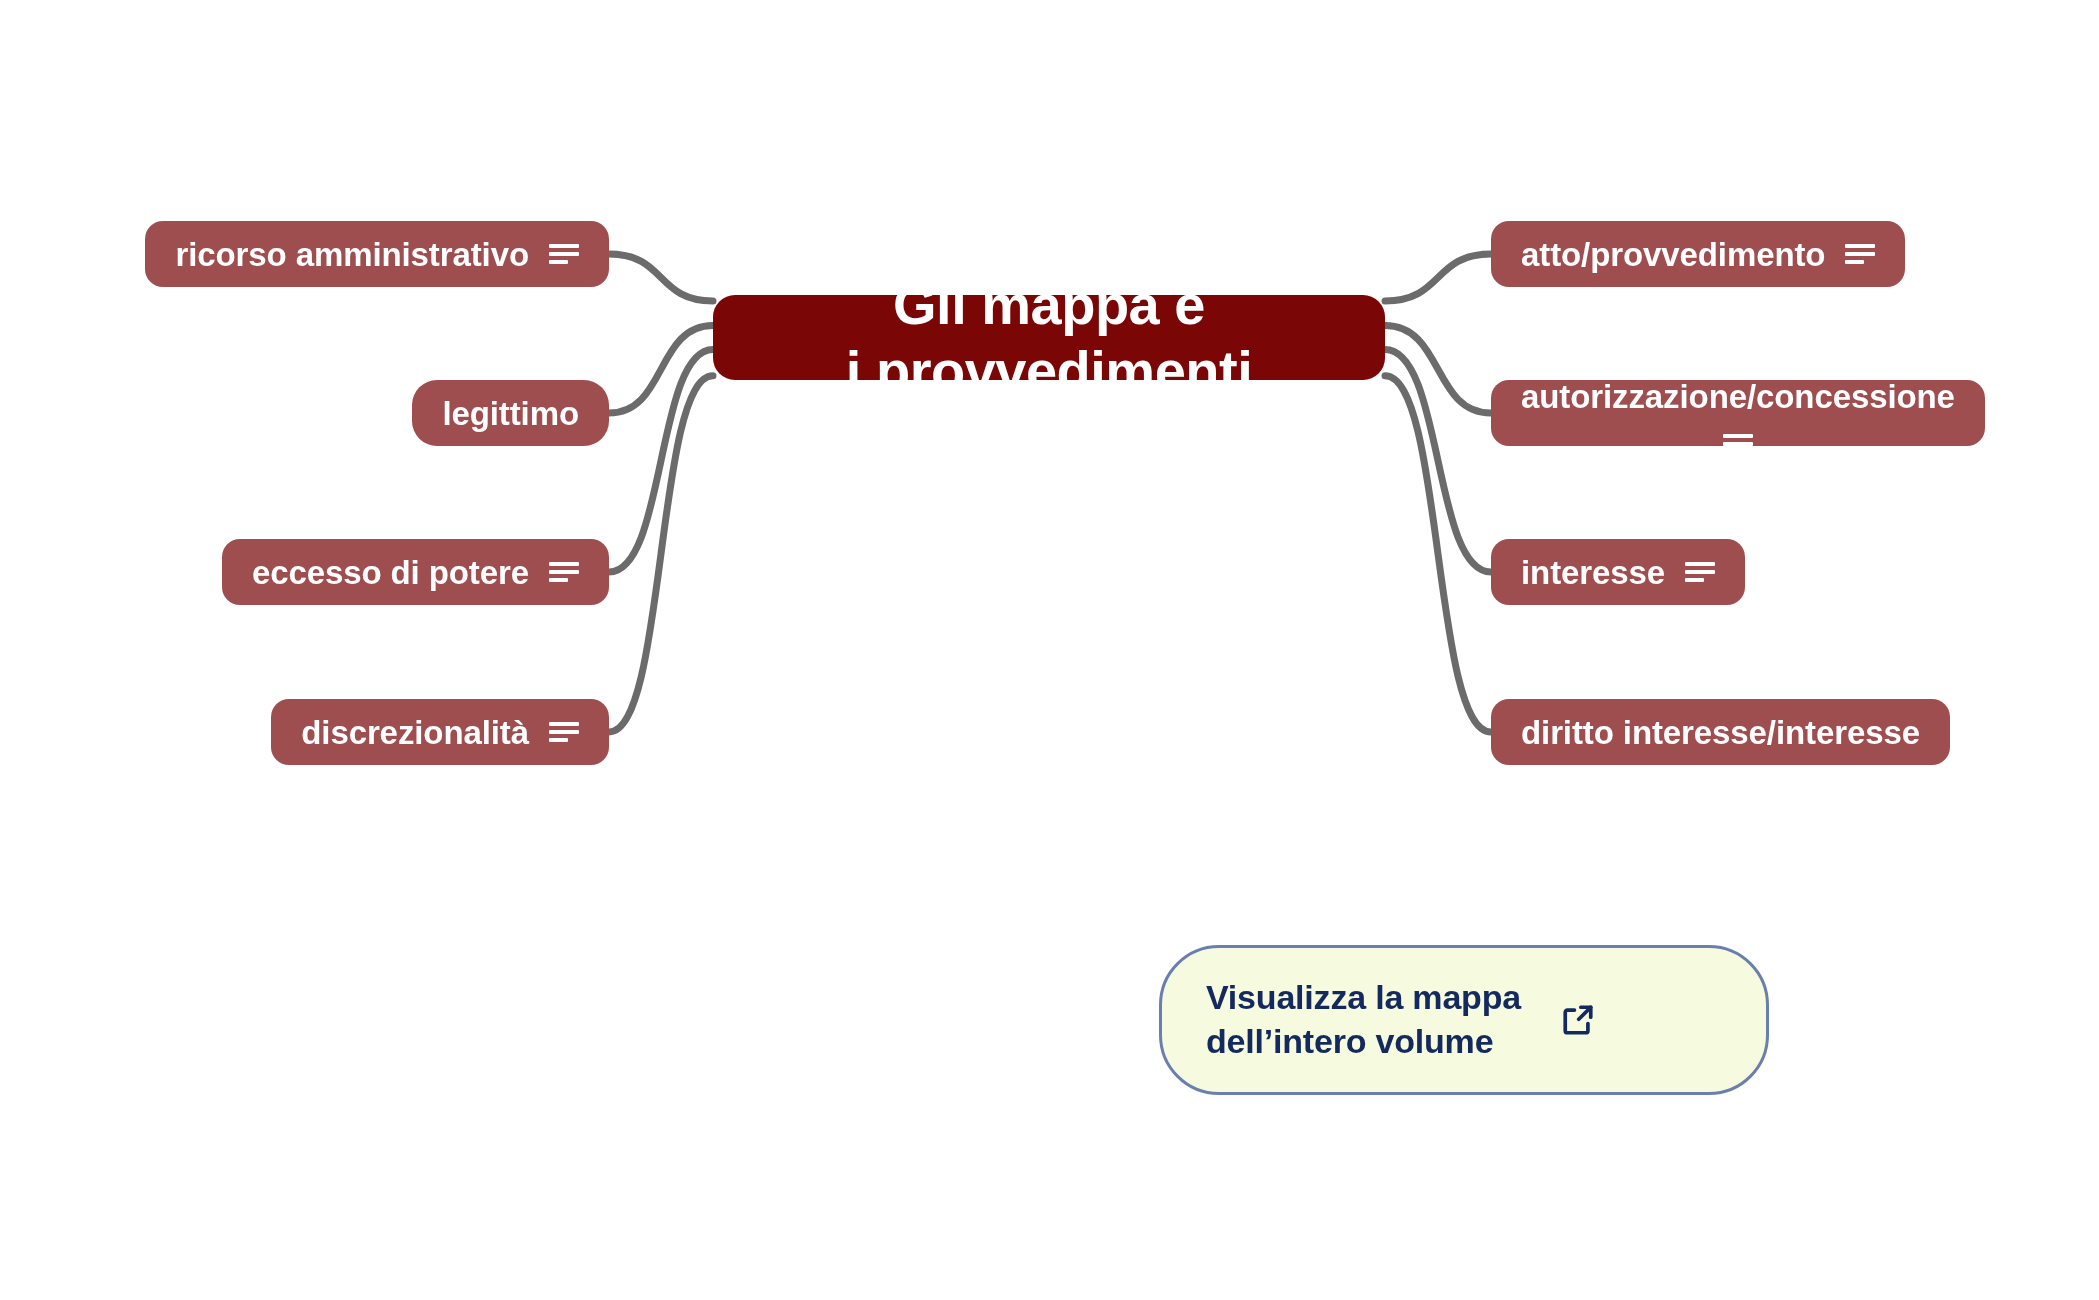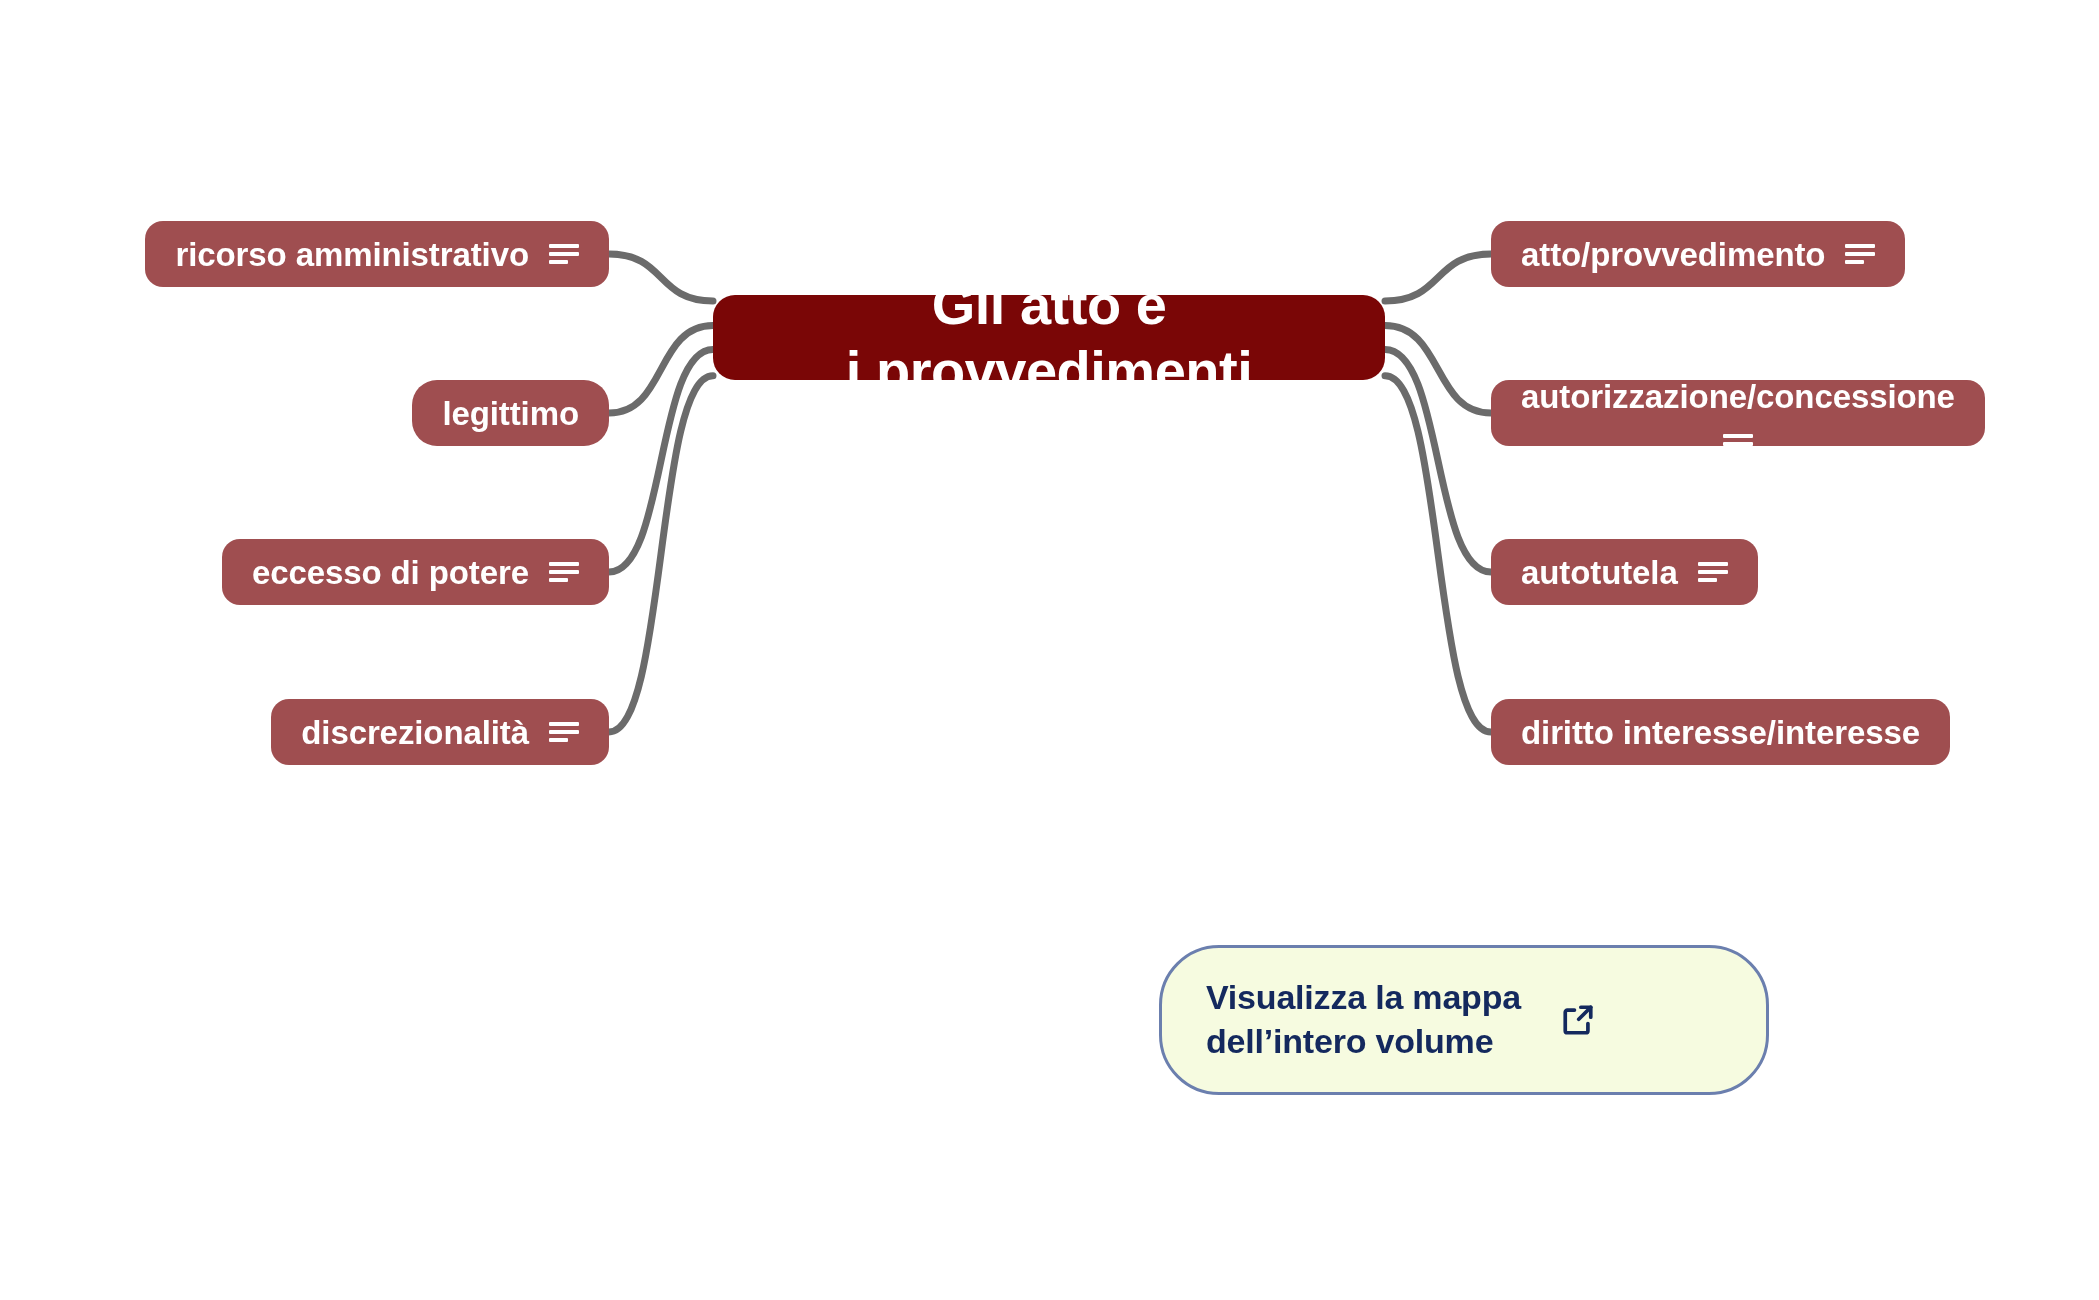--- a/index.html
+++ b/index.html
@@ -179,21 +179,21 @@
     <span class="label">discrezionalità</span>
     <span class="notes-icon">
       <i></i>
         <i></i>
         <i></i>
     </span>
   </div>
 
   <div id="central-node" style="left:682px; top:295px; width:672px; height:085px;">
     <div class="title-line">VI.</div>
-    <div class="title-line">Gli atto e</div>
+    <div class="title-line">Gli mappa e</div>
     <div class="title-line">i provvedimenti</div>
     <div class="title-line">amministrativi</div>
   </div>
 
   <div class="node branch" id="node-r0" style="left:1460px; top:221px;">
     <span class="label">atto/provvedimento</span>
     <span class="notes-icon">
       <i></i>
         <i></i>
         <i></i>
@@ -203,21 +203,21 @@
   <div class="node branch" id="node-r1" style="left:1460px; top:380px;flex-direction:column;">
     <span class="label">autorizzazione/concessione</span>
     <span class="notes-icon">
       <i></i>
         <i></i>
         <i></i>
     </span>
   </div>
 
   <div class="node branch" id="node-r2" style="left:1460px; top:539px;">
-    <span class="label">autotutela</span>
+    <span class="label">interesse</span>
     <span class="notes-icon">
       <i></i>
         <i></i>
         <i></i>
     </span>
   </div>
 
   <div class="node branch" id="node-r3" style="left:1460px; top:699px;">
     <span class="label">diritto interesse/interesse</span>
   </div>

